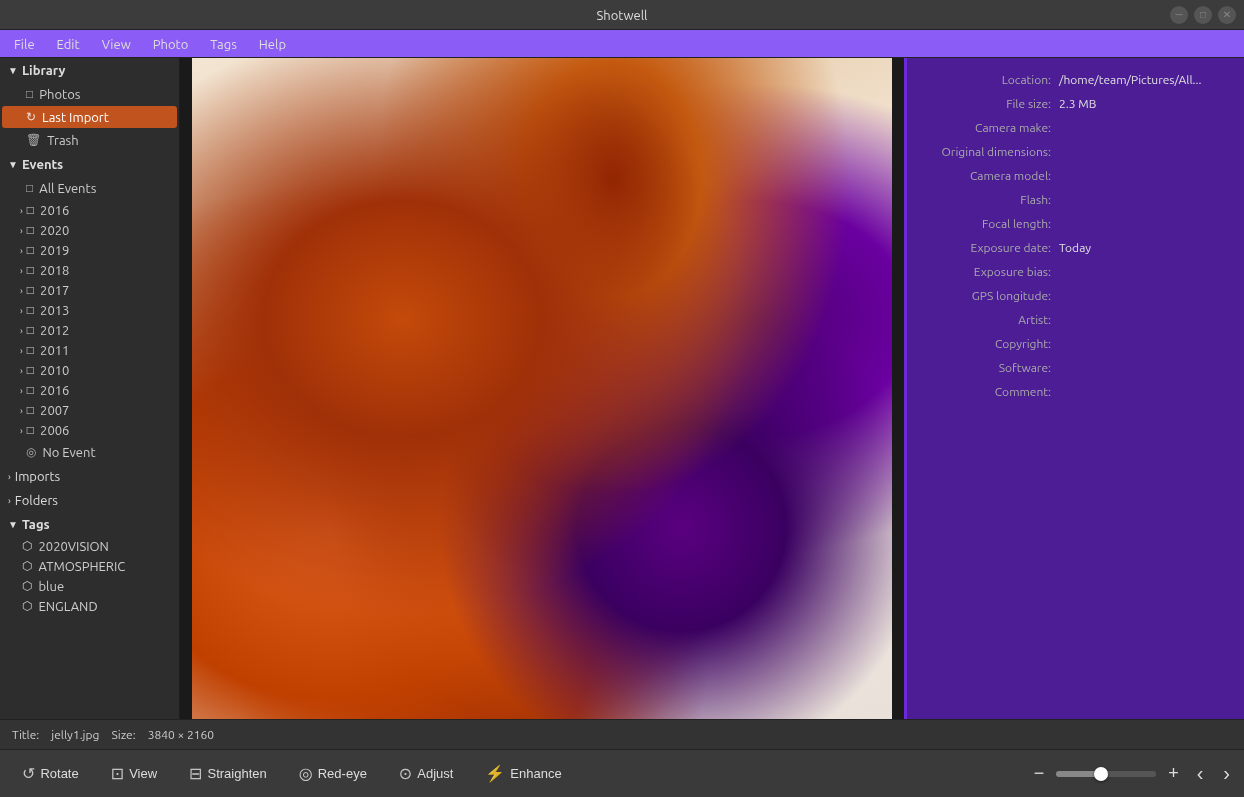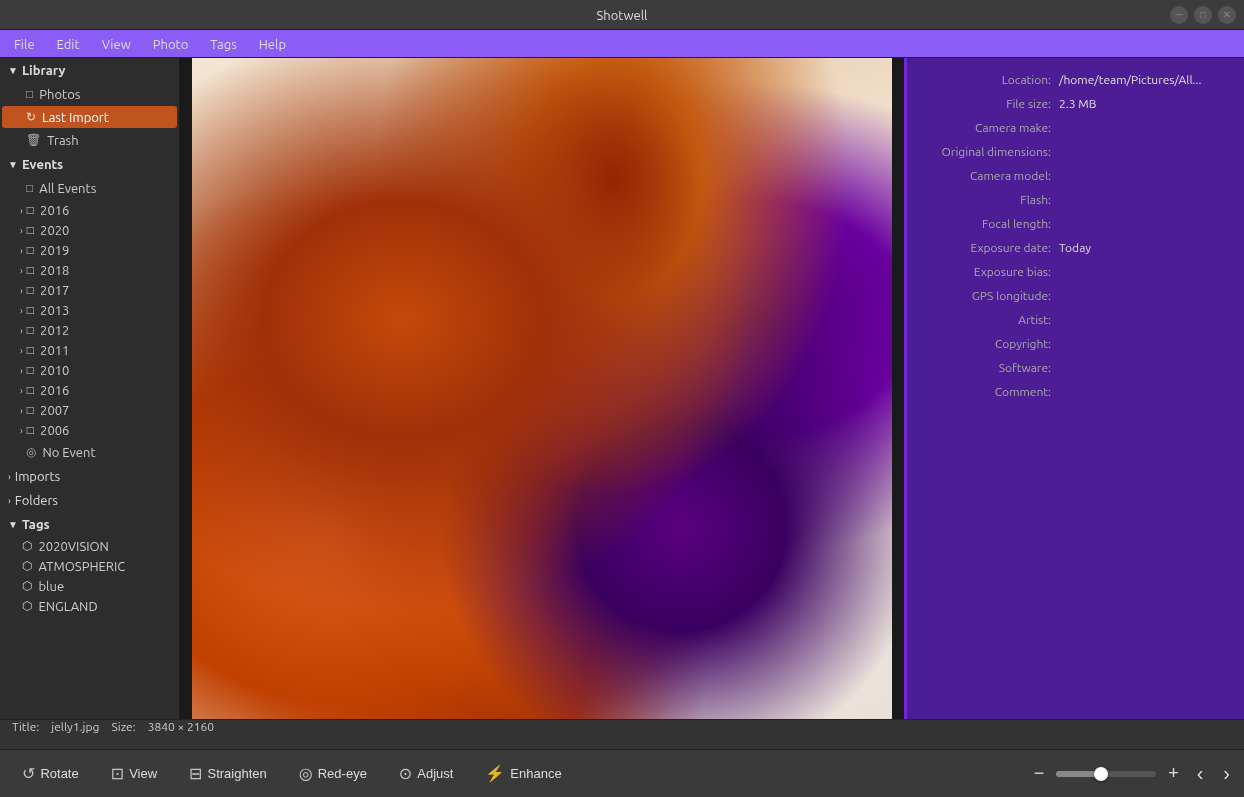--- a/index.html
+++ b/index.html
@@ -170,20 +170,21 @@
     }
     .info-value {
       color: #e0e0e0;
       flex: 1;
     }
     
     #statusbar {
       background: #333;
       height: 30px;
       display: flex;
+      align-items: center;
       padding: 0 12px;
       border-top: 1px solid #222;
       font-size: 12px;
       color: #ccc;
       gap: 12px;
     }
     
     #toolbar {
       background: #3a3a3a;
       height: 48px;

